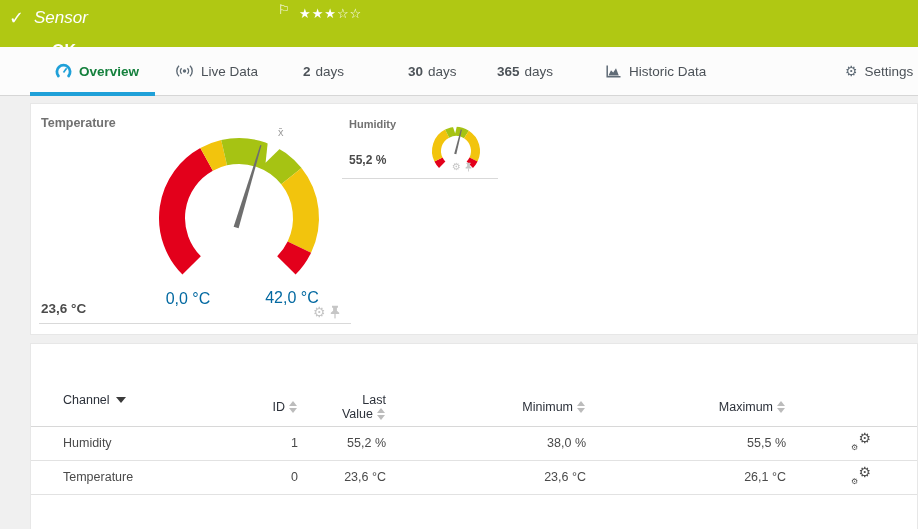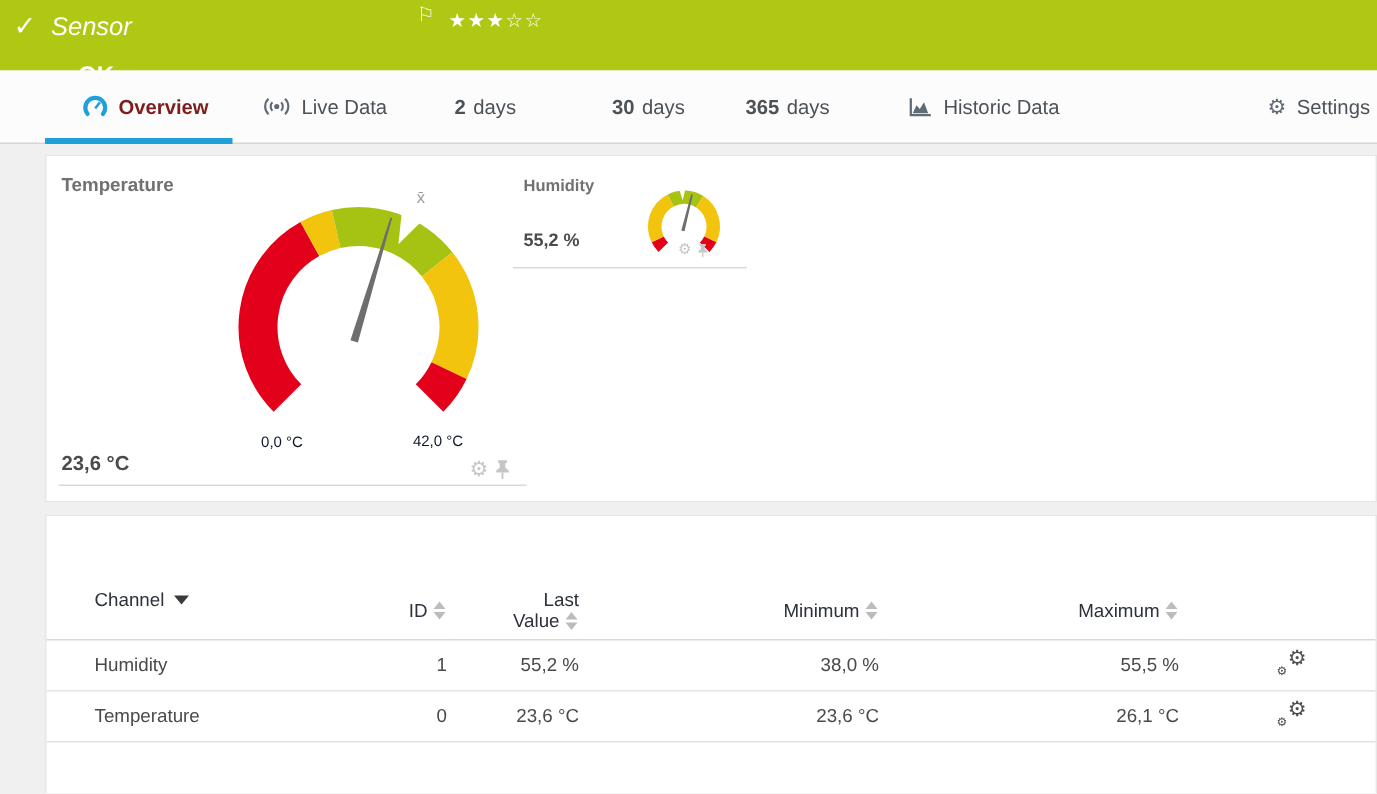--- a/index.html
+++ b/index.html
@@ -15,21 +15,21 @@
   .hdr-flag{position:absolute;left:278px;top:2px;font-size:13px;cursor:pointer}
   .hdr-stars{position:absolute;left:299px;top:6px;font-size:13px;letter-spacing:1px;cursor:pointer}
   .hdr-status{position:absolute;left:52px;top:42px;font-size:16px;font-weight:bold}
 
   
   .tabbar{position:absolute;top:47px;left:0;width:100%;height:49px;background:#fcfcfc;border-bottom:1px solid #d6d6d6}
   .tab{position:absolute;top:0;height:48px;display:flex;align-items:center;gap:7px;font-size:13.5px;color:#4c5258;cursor:pointer;white-space:nowrap}
   .tab .num{font-weight:bold;margin-right:-2px}
   .tab svg{display:block}
   .tab-underline{position:absolute;left:30px;top:45px;width:125px;height:4px;background:#1fa0d8}
-  #tab-overview{left:55px;color:#7f1d1d}
+  #tab-overview{left:55px;color:#15803d}
   #tab-livedata{left:175px}
   #tab-2days{left:303px}
   #tab-30days{left:408px}
   #tab-365days{left:497px}
   #tab-historic{left:605px}
   #tab-log{left:752px}
   #tab-settings{left:845px}
   .gear-glyph{font-size:14px;line-height:1;color:#5f6b76}
 
   
@@ -37,21 +37,21 @@
   #gauges-panel{top:103px;height:232px}
   #table-panel{top:343px;height:210px}
 
   
   .g-label{position:absolute;font-weight:bold;color:#717171}
   #temp-label{left:10px;top:12px;font-size:12.5px}
   #hum-label{left:318px;top:14px;font-size:11px}
   .g-value{position:absolute;font-weight:bold;color:#4b4b4b}
   #temp-value{left:10px;top:197px;font-size:13.5px}
   #hum-value{left:318px;top:49px;font-size:12px}
-  .g-scale{position:absolute;font-size:10px;color:#0f172a;text-align:center}
+  .g-scale{position:absolute;font-size:16px;color:#0369a1;text-align:center}
   #temp-min{left:127px;top:186px;width:60px}
   #temp-max{left:231px;top:185px;width:60px}
   .g-icons{position:absolute;display:flex;align-items:center;gap:4px;color:#c6c6c6;cursor:pointer}
   #temp-icons{left:282px;top:200px;font-size:14px}
   #hum-icons{left:421px;top:57px;font-size:10px}
   .g-icons svg{display:block}
   .g-divider{position:absolute;height:1px;background:#d9d9d9}
   #temp-divider{left:8px;top:219px;width:312px}
   #hum-divider{left:311px;top:74px;width:156px}
   #temp-gauge{position:absolute;left:123px;top:14px}

